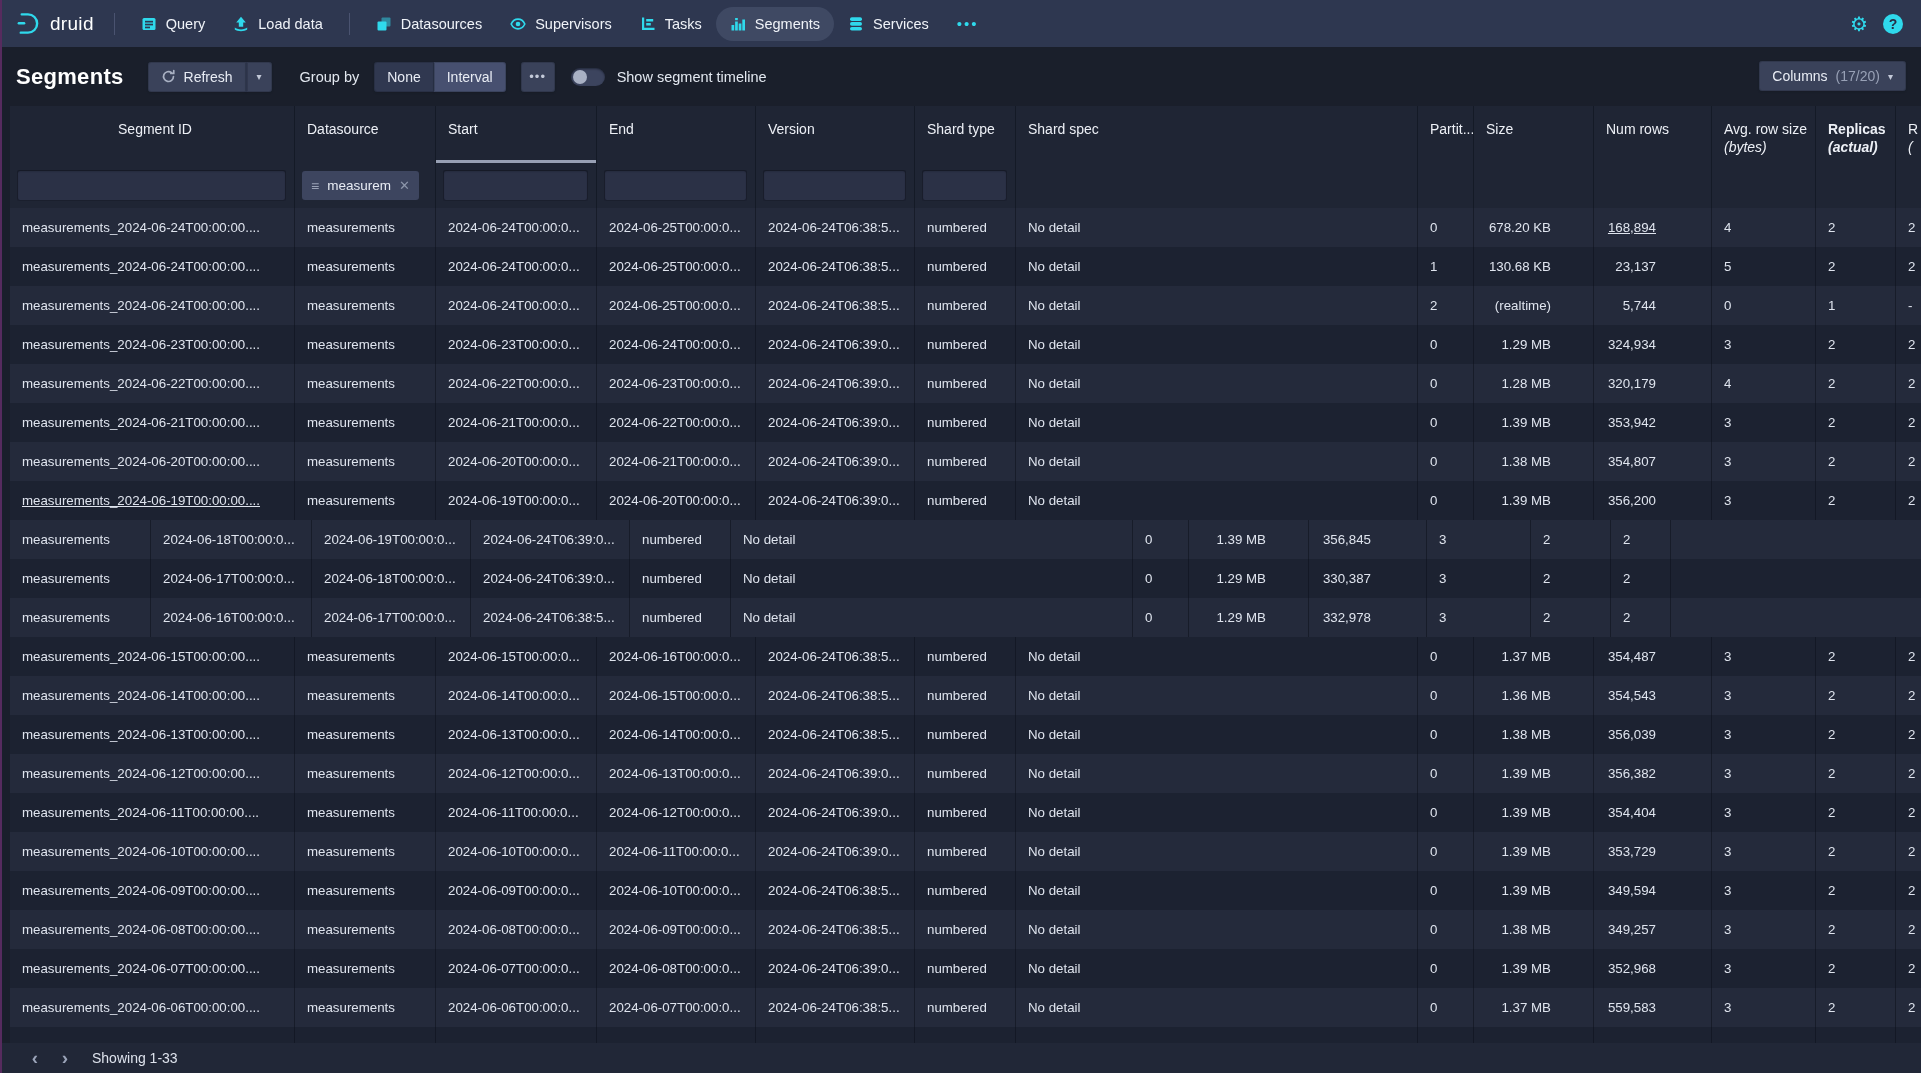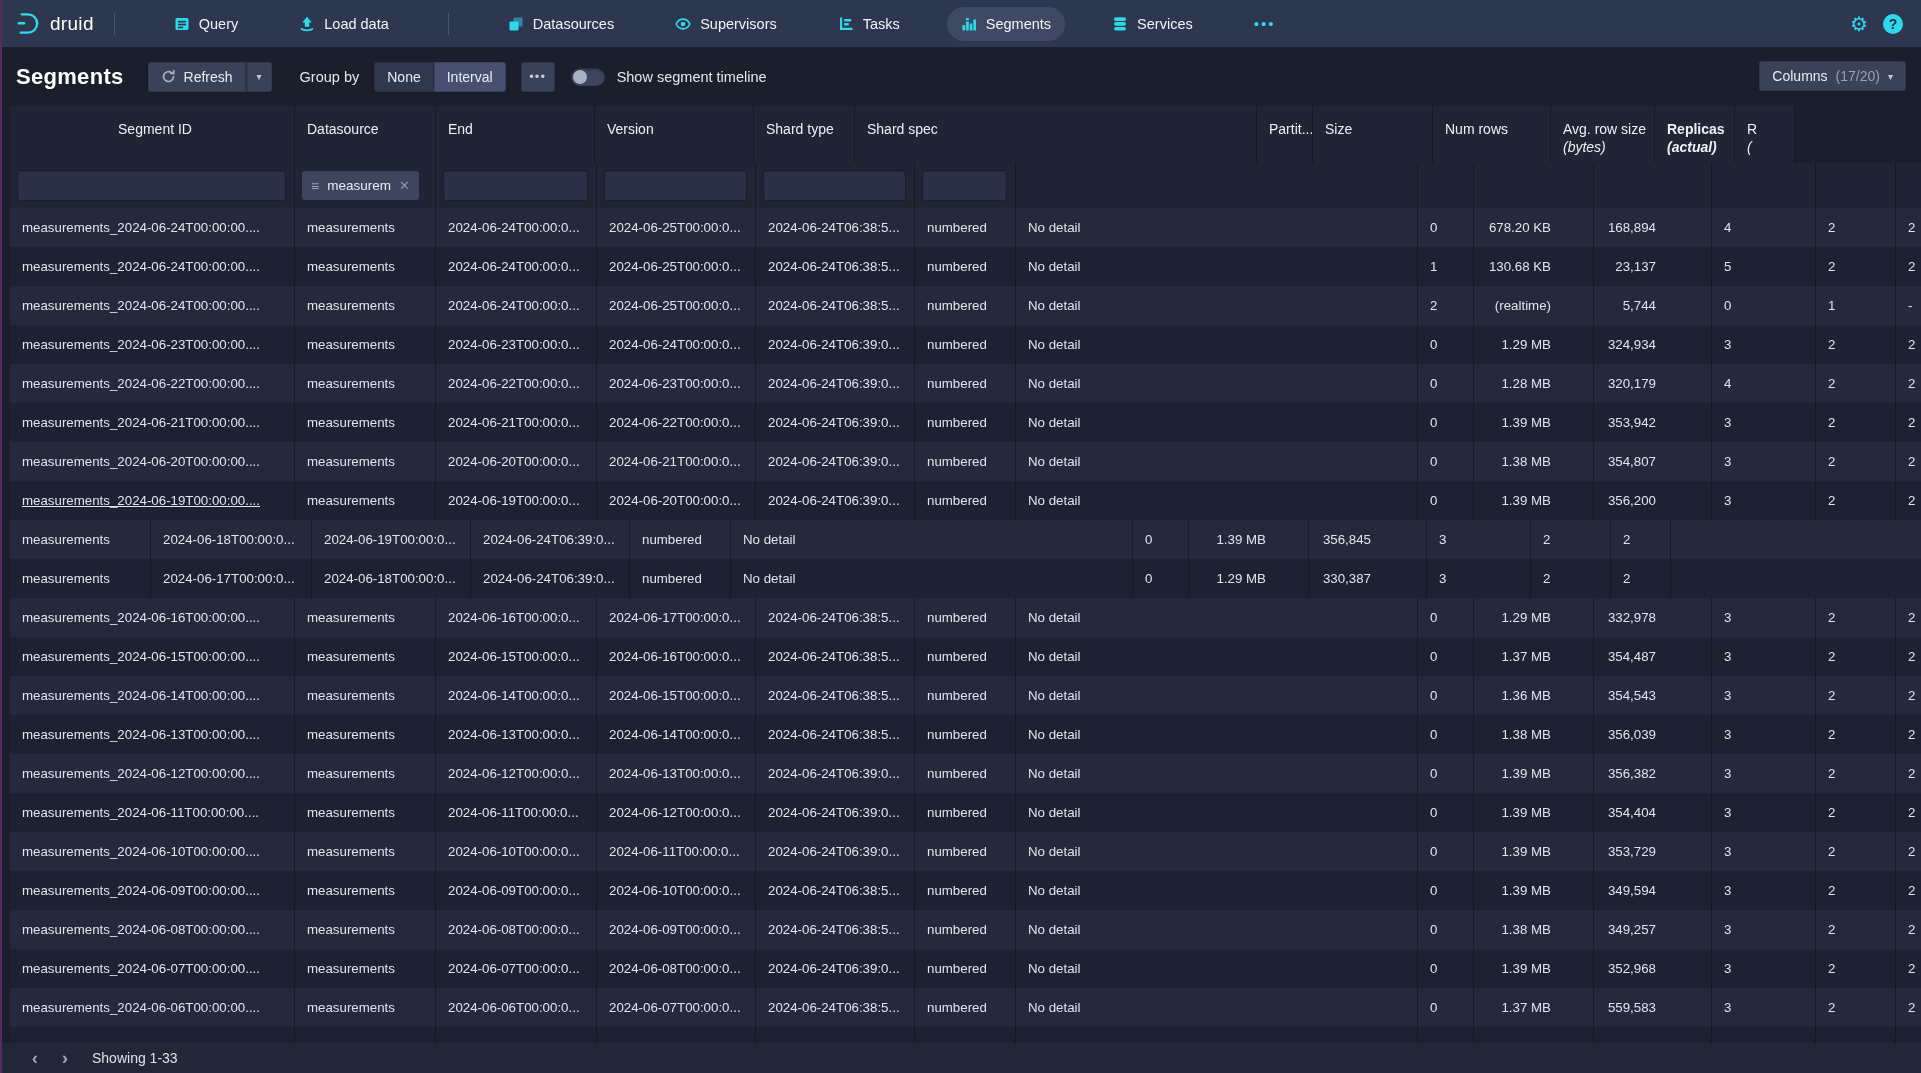--- a/index.html
+++ b/index.html
@@ -13,21 +13,21 @@
   .edge { position:absolute; left:0; top:0; bottom:0; width:2px; background:#562b5e; z-index:60; }
 
   
   .nav {
     position:absolute; top:0; left:0; right:0; height:47px;
     background:#2e3750; display:flex; align-items:center;
     padding:0 14px; z-index:10;
   }
   .brand { display:flex; align-items:center; gap:9px; margin-right:8px; cursor:pointer; }
   .brand-label { font-size:19px; color:#ffffff; letter-spacing:.3px; }
-  .nav-items { display:flex; align-items:center; height:100%;gap:33px; }
+  .nav-items { display:flex; align-items:center; height:100%; }
   .nav-divider { width:1px; height:22px; background:#4a5370; margin:0 12px; }
   .nav-item {
     display:flex; align-items:center; gap:9px; height:34px;
     padding:0 14px; border-radius:17px; cursor:pointer;
     font-size:14.5px; color:#f0f3f8; white-space:nowrap;
   }
   .nav-item.active { background:#3f4963; }
   .nicon { color:#2fd9ec; display:flex; align-items:center; }
   .nicon svg { display:block; }
   .more-dots { color:#2fd9ec; font-size:15px; letter-spacing:2px; }
@@ -253,20 +253,21 @@
     <span>Columns</span>
     <span class="columns-count">(17/20)</span>
     <span class="caret">▾</span>
   </button>
 </div>
 
 <div class="table">
   <div class="thead">
       <div class="th" style="width: 285px; text-align: center;"><span>Segment ID</span></div>
       <div class="th" style="width: 141px;"><span>Datasource</span></div>
+      <div class="th sorted" style="width: 161px;"><span>Start</span></div>
       <div class="th" style="width: 159px;"><span>End</span></div>
       <div class="th" style="width: 159px;"><span>Version</span></div>
       <div class="th" style="width: 101px;"><span>Shard type</span></div>
       <div class="th" style="width: 402px;"><span>Shard spec</span></div>
       <div class="th" style="width: 56px;"><span>Partit...</span></div>
       <div class="th" style="width: 120px;"><span>Size</span></div>
       <div class="th" style="width: 118px;"><span>Num rows</span></div>
       <div class="th" style="width: 104px;"><span>Avg. row size</span><span class="sub">(bytes)</span></div>
       <div class="th" style="width: 80px; font-weight: bold;"><span>Replicas</span><span class="sub">(actual)</span></div>
       <div class="th" style="width: 60px;"><span>R</span><span class="sub">(</span></div>
@@ -294,21 +295,21 @@
       <div class="trow odd">
         <div class="td" style="width: 285px;">measurements_2024-06-24T00:00:00....</div>
         <div class="td" style="width: 141px;">measurements</div>
         <div class="td" style="width: 161px;">2024-06-24T00:00:0...</div>
         <div class="td" style="width: 159px;">2024-06-25T00:00:0...</div>
         <div class="td" style="width: 159px;">2024-06-24T06:38:5...</div>
         <div class="td" style="width: 101px;">numbered</div>
         <div class="td" style="width: 402px;">No detail</div>
         <div class="td" style="width: 56px;">0</div>
         <div class="td r-size" style="width: 120px;">678.20 KB</div>
-        <div class="td r-rows" style="width: 118px;">168,894</div>
+        <div class="td r-rows" style="width: 118px; text-decoration: underline;">168,894</div>
         <div class="td" style="width: 104px;">4</div>
         <div class="td" style="width: 80px;">2</div>
         <div class="td" style="width: 60px;">2</div>
       </div>
       <div class="trow even">
         <div class="td" style="width: 285px;">measurements_2024-06-24T00:00:00....</div>
         <div class="td" style="width: 141px;">measurements</div>
         <div class="td" style="width: 161px;">2024-06-24T00:00:0...</div>
         <div class="td" style="width: 159px;">2024-06-25T00:00:0...</div>
         <div class="td" style="width: 159px;">2024-06-24T06:38:5...</div>
@@ -433,21 +434,20 @@
         <div class="td" style="width: 101px;">numbered</div>
         <div class="td" style="width: 402px;">No detail</div>
         <div class="td" style="width: 56px;">0</div>
         <div class="td r-size" style="width: 120px;">1.29 MB</div>
         <div class="td r-rows" style="width: 118px;">330,387</div>
         <div class="td" style="width: 104px;">3</div>
         <div class="td" style="width: 80px;">2</div>
         <div class="td" style="width: 60px;">2</div>
       </div>
       <div class="trow odd">
-        <div class="td" style="width: 285px;">measurements_2024-06-16T00:00:00....</div>
         <div class="td" style="width: 141px;">measurements</div>
         <div class="td" style="width: 161px;">2024-06-16T00:00:0...</div>
         <div class="td" style="width: 159px;">2024-06-17T00:00:0...</div>
         <div class="td" style="width: 159px;">2024-06-24T06:38:5...</div>
         <div class="td" style="width: 101px;">numbered</div>
         <div class="td" style="width: 402px;">No detail</div>
         <div class="td" style="width: 56px;">0</div>
         <div class="td r-size" style="width: 120px;">1.29 MB</div>
         <div class="td r-rows" style="width: 118px;">332,978</div>
         <div class="td" style="width: 104px;">3</div>

